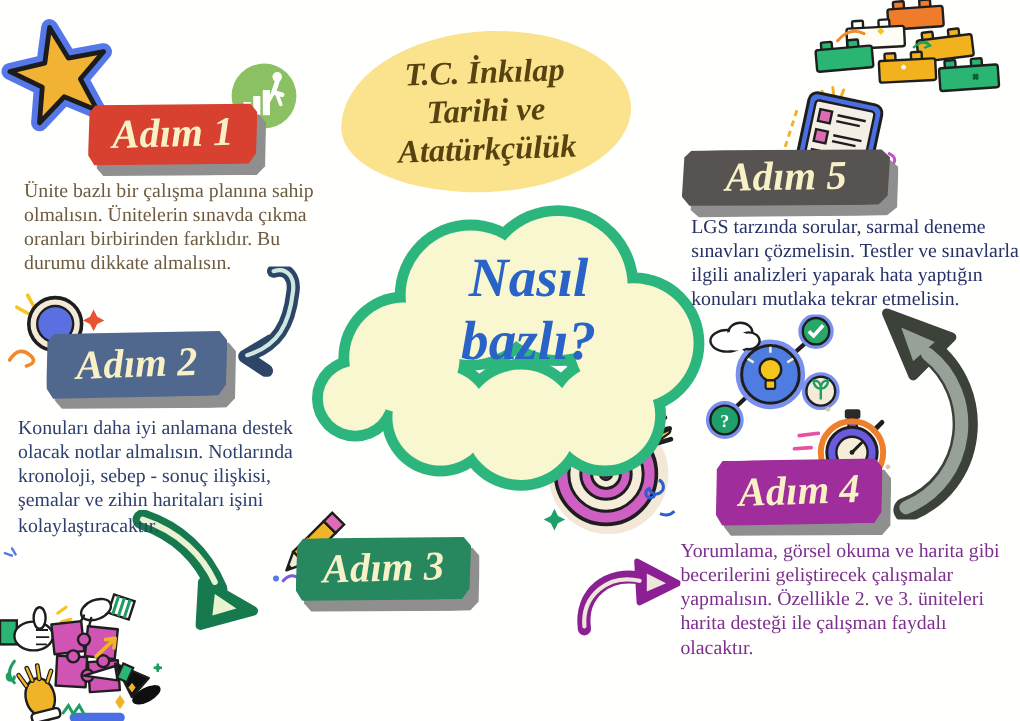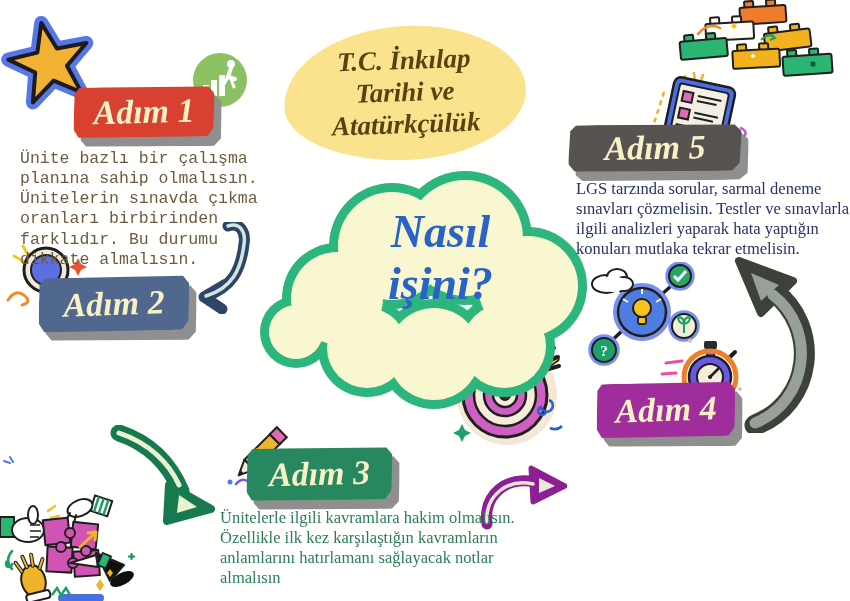--- a/index.html
+++ b/index.html
@@ -15,21 +15,21 @@
           font-weight:bold;font-style:italic;font-size:34px;
           clip-path:polygon(1.5% 12%,5% 0,96% 4%,100% 18%,98.5% 84%,94% 100%,3.5% 96%,0 80%);}
   .bw1{left:73px;top:86px;width:142px;height:52px;}  .bw1 .banner{transform:rotate(-1.5deg);}
   .bw2{left:38px;top:276px;width:152px;height:56px;} .bw2 .banner{transform:rotate(-2deg);}
   .bw3{left:246px;top:447px;width:147px;height:54px;}.bw3 .banner{transform:rotate(-1.5deg);}
   .bw4{left:596px;top:382px;width:140px;height:56px;}.bw4 .banner{transform:rotate(-2deg);}
   .bw5{left:568px;top:124px;width:174px;height:48px;}.bw5 .banner{transform:rotate(-1deg);}
 
   
   .step-text{position:absolute;margin:0;font-size:16.5px;line-height:1.22;}
-  .t1{left:20px;top:149px;width:266px;font-family:Liberation Mono, monospace;}
+  .t1{left:20px;top:149px;width:266px;}
   .t2{left:15px;top:347px;width:258px;}
   .t3{left:220px;top:508px;width:316px;}
   .t4{left:567px;top:449px;width:282px;}
   .t5{left:576px;top:179px;width:276px;}
 
   
   .title-blob{position:absolute;left:284px;top:26px;width:242px;height:134px;
       border-radius:52% 48% 50% 50%/58% 50% 50% 42%;transform:rotate(-2deg);
       display:flex;align-items:center;justify-content:center;text-align:center;
       font-weight:bold;font-style:italic;font-size:27px;line-height:1.18;}
@@ -300,21 +300,21 @@
         <circle cx="213" cy="72" r="58"></circle>
       <circle cx="276" cy="120" r="50"></circle>
         <circle cx="252" cy="180" r="42"></circle>
         <circle cx="182" cy="188" r="46"></circle>
       <circle cx="115" cy="182" r="40"></circle>
         <circle cx="44" cy="166" r="27"></circle>
     </g>
   </svg>
   <div class="cloud-text" style="color: rgb(42, 99, 200);">
     <div>Nasıl</div>
-    <div>işini?</div>
+    <div>bazlı?</div>
   </div>
 
   <div class="banner-wrap bw1">
     <div class="banner-shadow"></div>
     <div class="banner" style="background-color: rgb(216, 65, 47);">
       <span style="color: rgb(248, 241, 198);">Adım 1</span>
     </div>
   </div>
   <div class="banner-wrap bw2">
     <div class="banner-shadow"></div>
@@ -335,16 +335,17 @@
     </div>
   </div>
   <div class="banner-wrap bw5">
     <div class="banner-shadow"></div>
     <div class="banner" style="background-color: rgb(87, 83, 80);">
       <span style="color: rgb(248, 241, 198);">Adım 5</span>
     </div>
   </div>
 
   <p class="step-text t1" style="color: rgb(109, 91, 65);">Ünite bazlı bir çalışma planına sahip olmalısın. Ünitelerin sınavda çıkma oranları birbirinden farklıdır. Bu durumu dikkate almalısın.</p>
-  <p class="step-text t3" style="color: rgb(43, 125, 89);">Ünitelerle ilgili kavramlara hakim olmalısın. Özellikle ilk kez karşılaştığın kavramların anlamlarını hatırlamanı sağlayacak notlar almalısın</p>
+  <p class="step-text t2" style="color: rgb(45, 63, 110);">Konuları daha iyi anlamana destek olacak notlar almalısın. Notlarında kronoloji, sebep - sonuç ilişkisi, şemalar ve zihin haritaları işini kolaylaştıracaktır.</p>
+  <p class="step-text t4" style="color: rgb(125, 47, 142);">Yorumlama, görsel okuma ve harita gibi becerilerini geliştirecek çalışmalar yapmalısın. Özellikle 2. ve 3. üniteleri harita desteği ile çalışman faydalı olacaktır.</p>
   <p class="step-text t5" style="color: rgb(38, 49, 103);">LGS tarzında sorular, sarmal deneme sınavları çözmelisin. Testler ve sınavlarla ilgili analizleri yaparak hata yaptığın konuları mutlaka tekrar etmelisin.</p>
 
 </div>
 
 </body></html>

